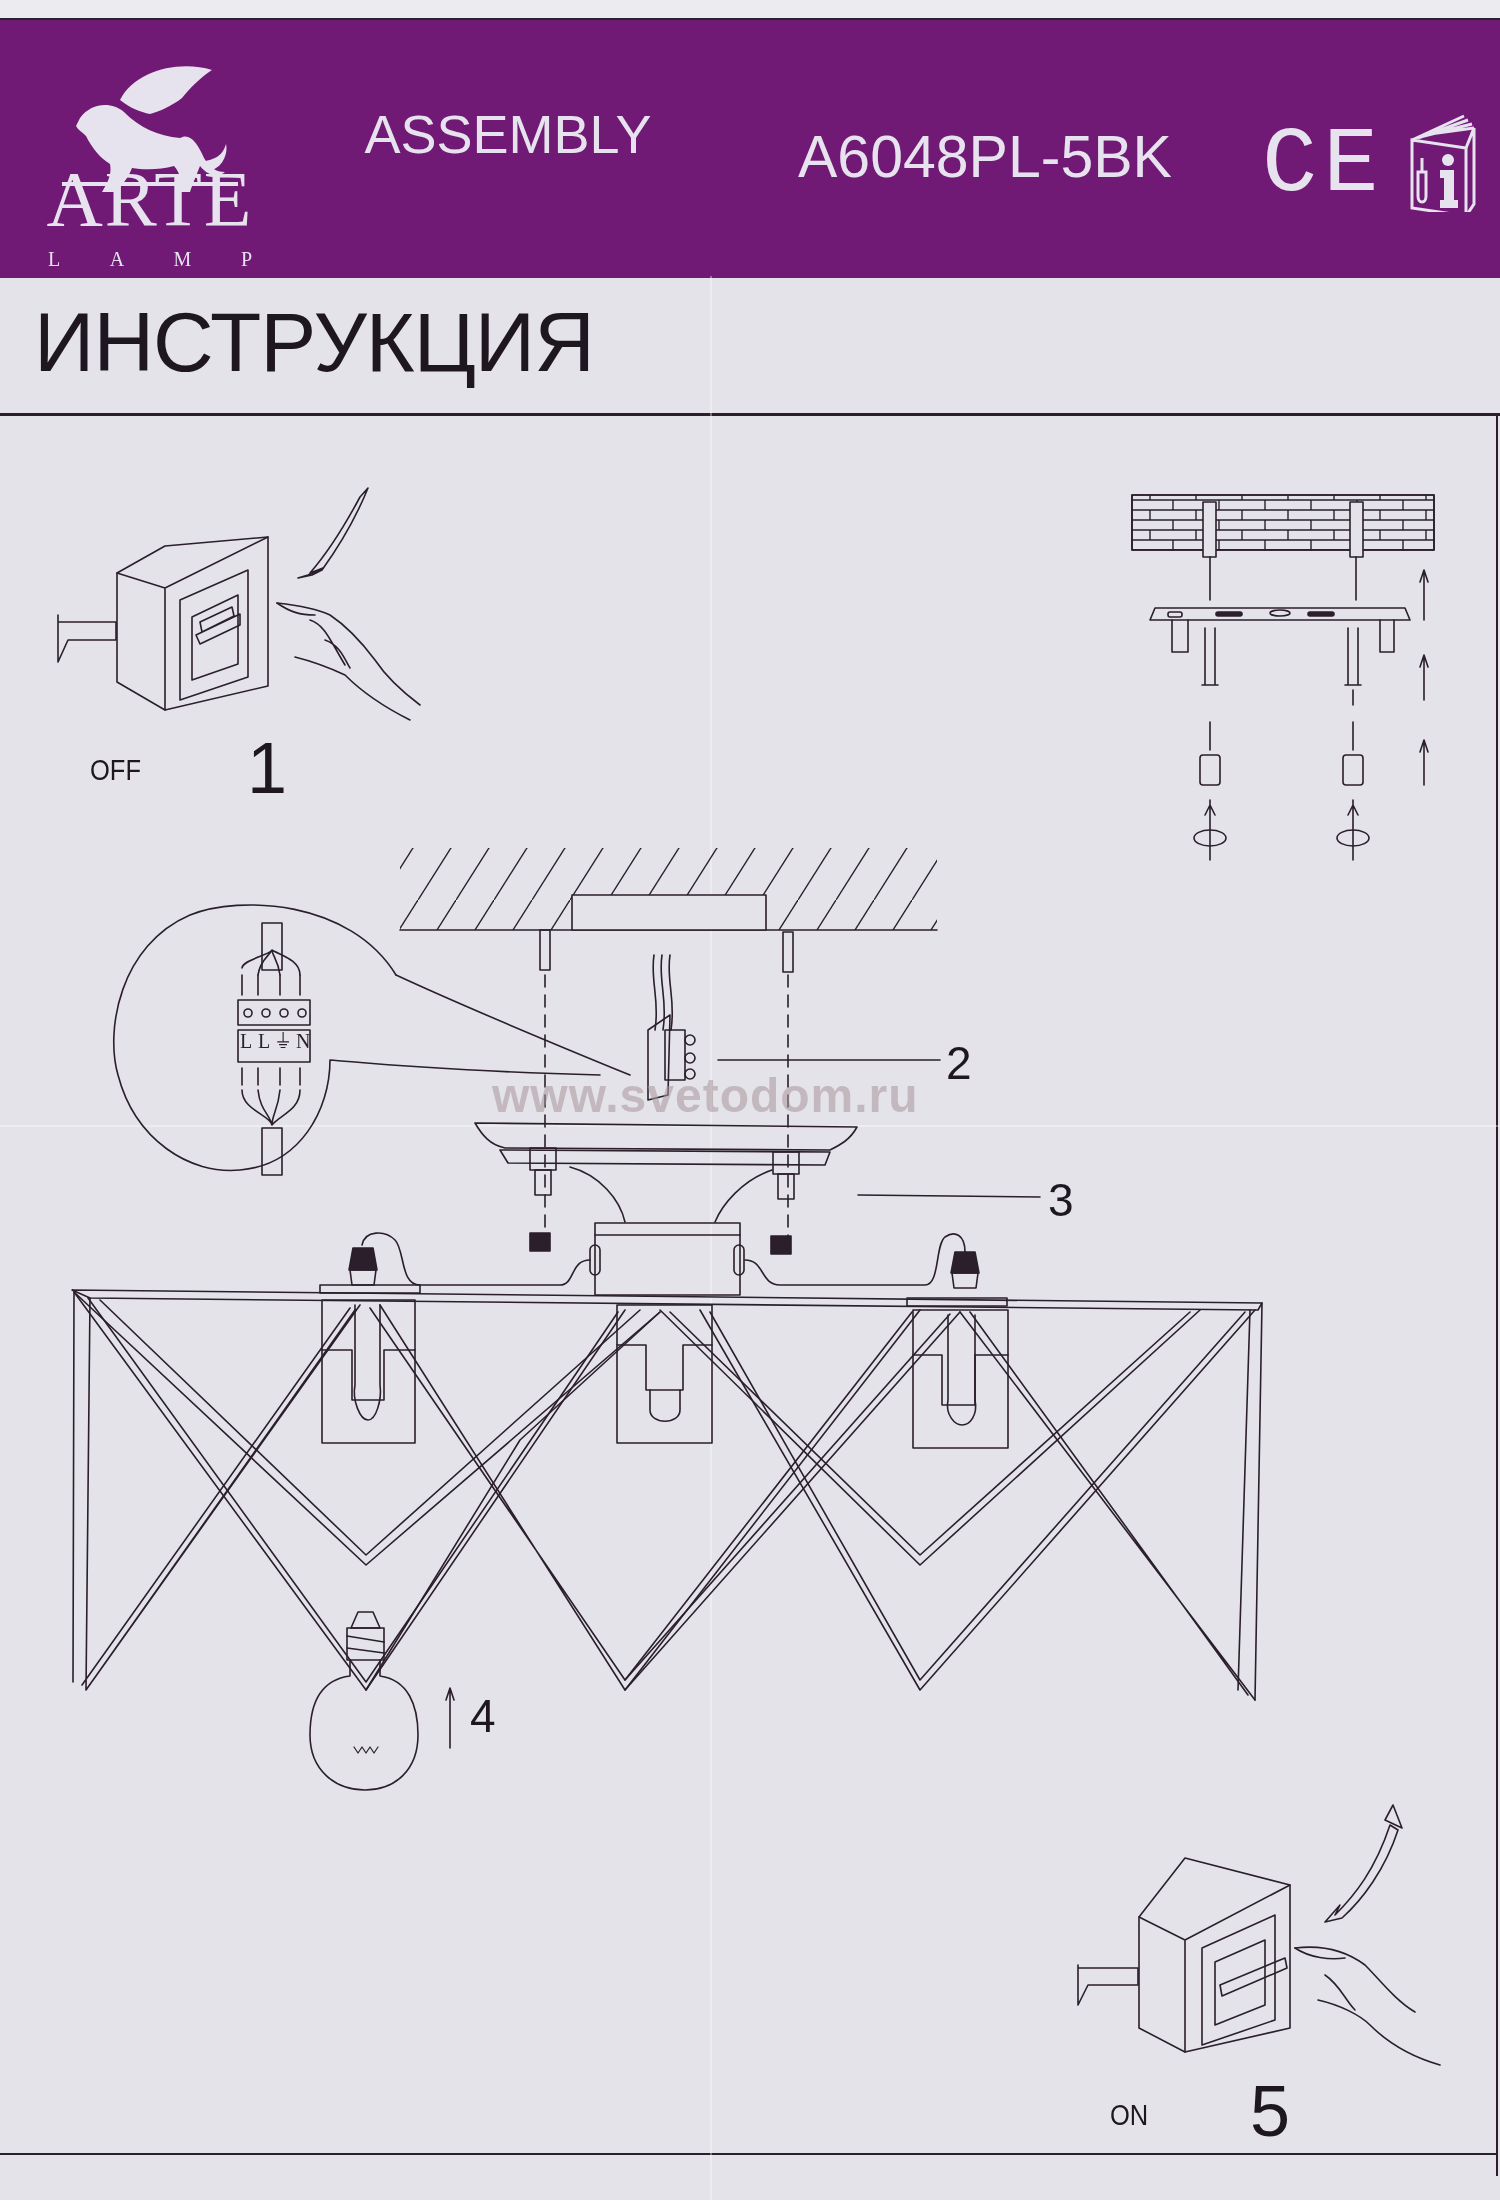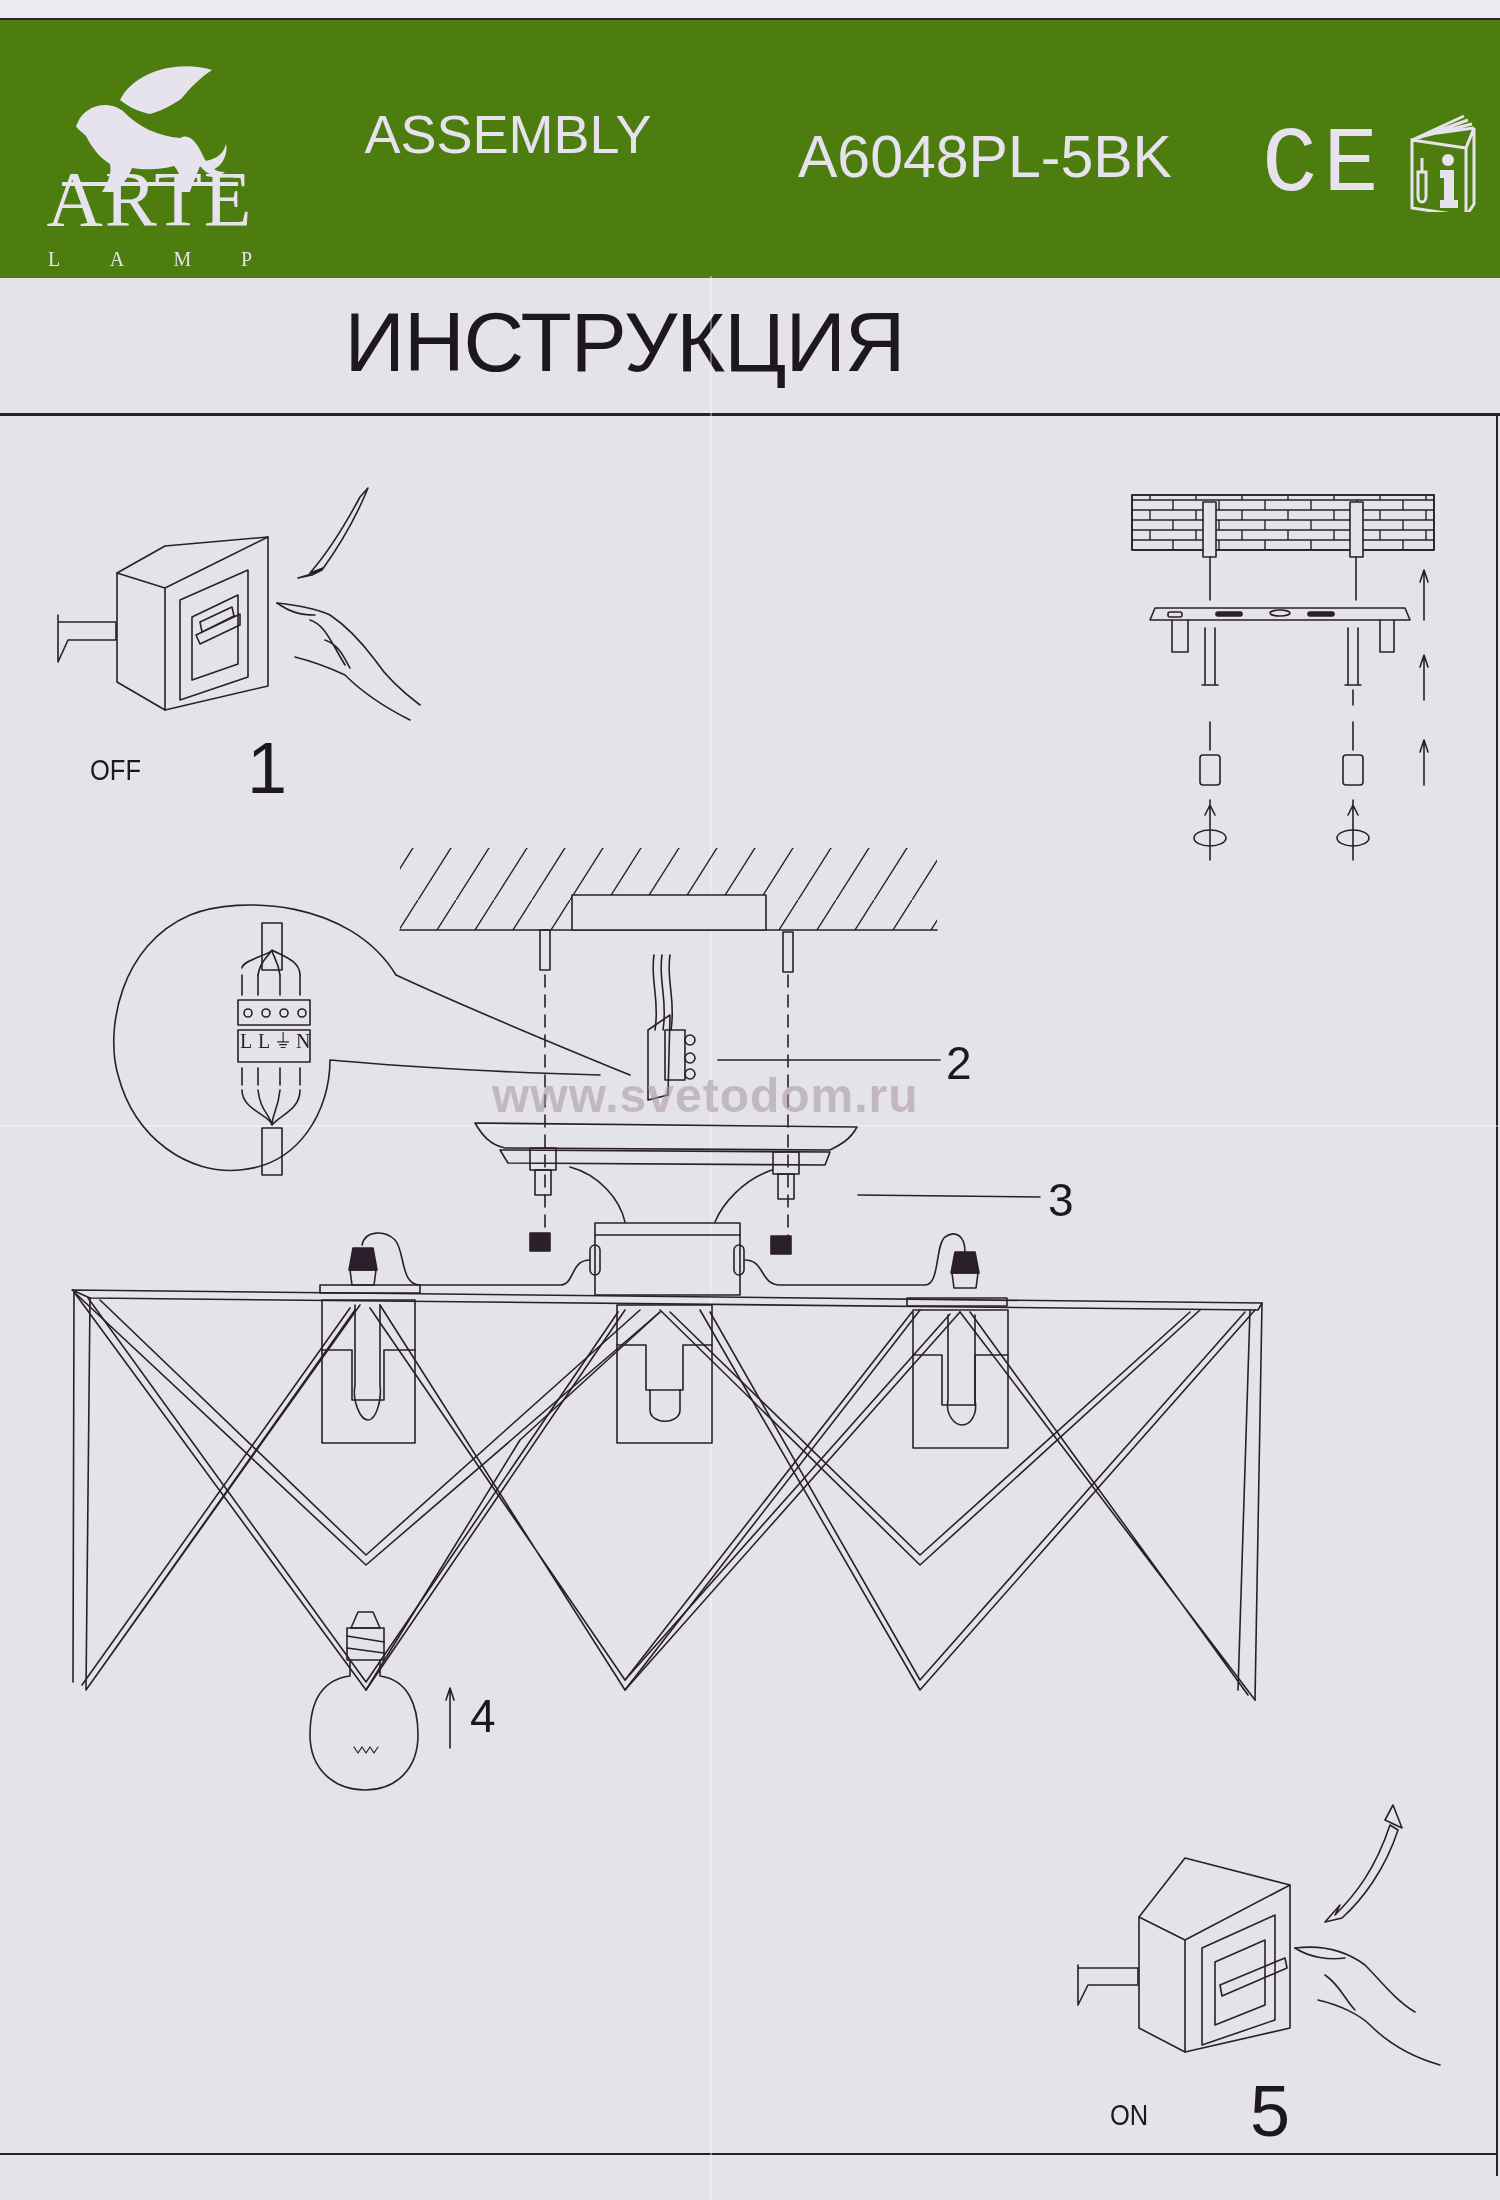--- a/index.html
+++ b/index.html
@@ -5,21 +5,21 @@
   html, body { margin: 0; padding: 0; }
   body {
     width: 1500px; height: 2200px; position: relative; overflow: hidden;
     background: #e4e3ea;
     font-family: "Liberation Sans", sans-serif;
     color: #2a1f2a;
   }
   .page-edge-top { position: absolute; left: 0; top: 0; width: 1500px; height: 18px; background: #ecebf0; }
   .header-band {
     position: absolute; left: 0; top: 18px; width: 1500px; height: 258px;
-    background: #4d7c0f;
+    background: #701a75;
     border-top: 2px solid #2a2030;
   }
   .logo { position: absolute; left: 40px; top: 20px; width: 225px; height: 230px; }
   .logo-word {
     position: absolute; left: 40px; top: 140px; width: 220px; text-align: center;
     font-family: "Liberation Serif", serif; font-size: 78px; letter-spacing: 2px;
     color: #e6e2ee; line-height: 1;
   }
   .logo-sub {
     position: absolute; left: 40px; top: 228px; width: 220px;
@@ -33,22 +33,22 @@
   }
   .model-code {
     position: absolute; left: 798px; top: 108px; font-size: 59px; color: #e6e2ee; line-height: 1;
   }
   .ce-mark {
     position: absolute; left: 1262px; top: 100px; font-size: 92px; color: #e6e2ee; line-height: 1;
     font-family: Liberation Mono, monospace; letter-spacing: 6px;
   }
   .info-icon { position: absolute; left: 1408px; top: 92px; width: 70px; height: 100px; }
   .doc-title {
-    position: absolute; left: 0; top: 300px; width: 1233px; text-align: center;
-    font-size: 84px; color: #1f1720; letter-spacing: -1px; line-height: 1;
+    position: absolute; left: 0; top: 300px; width: 1233px; 
+    font-size: 84px; color: #1f1720; letter-spacing: -1px; line-height: 1; padding-left: 26px;
   }
   .doc-title span { position: relative; left: 8px; }
   .rule-title { position: absolute; left: 0; top: 413px; width: 1500px; height: 3px; background: #2a1f2a; }
   .border-right { position: absolute; left: 1496px; top: 416px; width: 2px; height: 1760px; background: #2a1f2a; }
   .rule-bottom { position: absolute; left: 0; top: 2153px; width: 1498px; height: 2px; background: #2a1f2a; }
   .fold-v { position: absolute; left: 710px; top: 276px; width: 2px; height: 1924px; background: rgba(255,255,255,0.35); }
   .fold-h { position: absolute; left: 0; top: 1125px; width: 1500px; height: 2px; background: rgba(255,255,255,0.35); }
   .drawing { position: absolute; left: 0; top: 0; width: 1500px; height: 2200px; }
   .step-label { position: absolute; font-family: "Liberation Sans Narrow", "Liberation Sans", sans-serif; font-size: 30px; color: #1f1720; transform: scaleX(0.85); transform-origin: left top; }
   .step-num { position: absolute; font-size: 72px; color: #1f1720; line-height: 1; }

